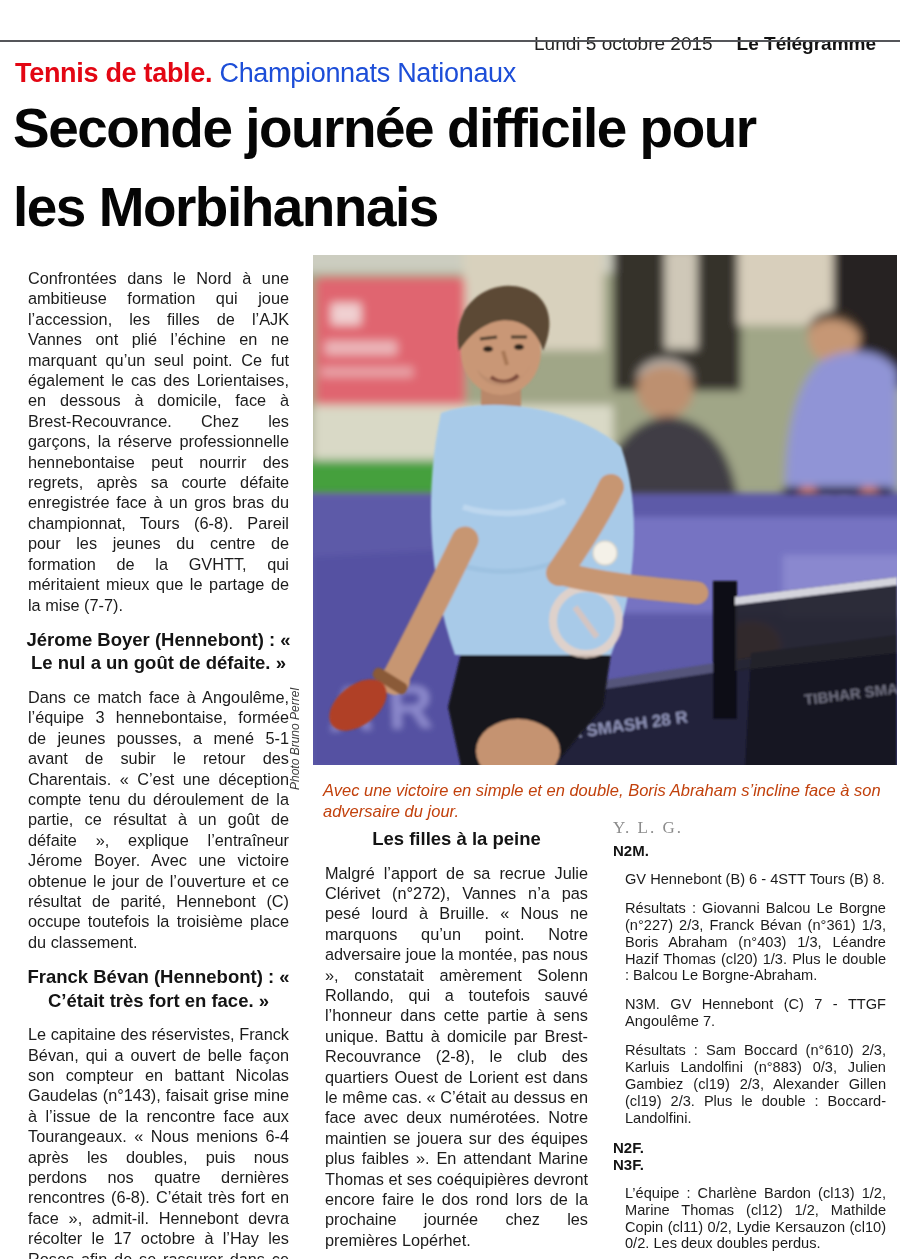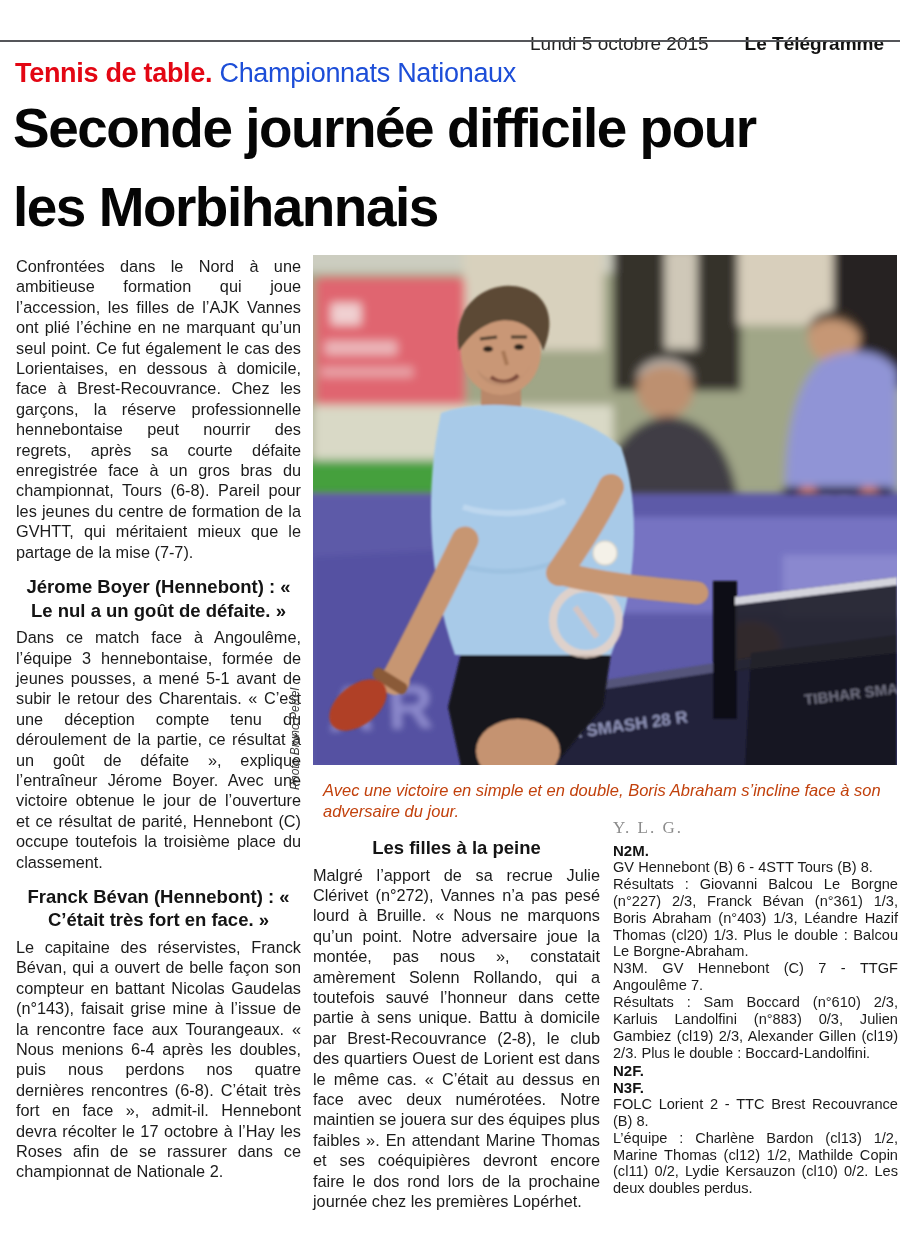--- a/index.html
+++ b/index.html
@@ -1,36 +1,36 @@
 <!DOCTYPE html>
 <html lang="fr"><head>
 <meta charset="utf-8">
 <style>
   html,body{margin:0;padding:0;background:#ffffff;}
   .page{position:relative;width:900px;height:1259px;background:#ffffff;overflow:hidden;
         font-family:"Liberation Sans","DejaVu Sans",sans-serif;color:#1b1b1b;}
   
-  .masthead{position:absolute;top:9px;right:16px;font-size:19px;display:flex;gap:36px;align-items:baseline;color:#1f1f1f;}
+  .masthead{position:absolute;top:9px;right:24px;font-size:19px;display:flex;gap:24px;align-items:baseline;color:#1f1f1f;}
   .masthead .paper{font-weight:700;color:#111;margin-top:24px;}
   .rule{position:absolute;top:40px;left:0;width:900px;height:2px;background:#55565a;}
   
   .kicker{position:absolute;top:58px;left:15px;font-size:27px;letter-spacing:-0.3px;}
   .kicker-section{font-weight:700;}
   .kicker-sub{font-weight:400;color:#1d4ed8;}
   .headline{position:absolute;top:88px;left:13px;width:800px;margin:0;
             font-size:56px;line-height:79px;font-weight:700;letter-spacing:-1.5px;color:#050505;
             transform:scaleX(0.98);transform-origin:left top;}
   
   .col{position:absolute;text-align:justify;}
-  .col p{margin:0;}
+  .col p{margin:12px;}
   .col1{left:16px;top:256px;width:285px;font-size:16.3px;line-height:20.4px;}
   .col2{left:313px;top:824px;width:287px;font-size:16.3px;line-height:20.4px;}
   .subhead{font-family:"Liberation Sans",sans-serif;font-weight:700;font-size:18.5px;line-height:23.5px;
            margin:13px 0 5px 0;text-align:center;color:#141414;}
-  .subhead.first-line{margin-top:12px;}
+  .subhead.first-line{margin-top:3px;}
   
   .photo{position:absolute;left:313px;top:255px;width:584px;height:510px;margin:0;overflow:hidden;background:#9fa585;}
   .photo svg{display:block;width:100%;height:100%;}
   .credit{position:absolute;left:288px;top:652px;width:18px;height:138px;
           writing-mode:vertical-rl;transform:rotate(180deg);
           font-size:12px;font-style:italic;color:#3d3d3d;white-space:nowrap;}
   .caption{position:absolute;left:313px;top:770px;width:584px;margin:10px;
            font-size:16.5px;line-height:21px;font-style:italic;color:#c2410c;text-align:left;}
   
   .col3{left:613px;top:820px;width:285px;font-size:14.6px;line-height:16.9px;}
@@ -172,17 +172,16 @@
 
   <section class="col col3">
     <div class="byline">Y. L. G.</div>
     <div class="res-h">N2M.</div>
     <p>GV Hennebont (B) 6 - 4STT Tours (B) 8.</p>
     <p>Résultats : Giovanni Balcou Le Borgne (n°227) 2/3, Franck Bévan (n°361) 1/3, Boris Abraham (n°403) 1/3, Léandre Hazif Thomas (cl20) 1/3. Plus le double : Balcou Le Borgne-Abraham.</p>
     <p>N3M. GV Hennebont (C) 7 - TTGF Angoulême 7.</p>
     <p>Résultats : Sam Boccard (n°610) 2/3, Karluis Landolfini (n°883) 0/3, Julien Gambiez (cl19) 2/3, Alexander Gillen (cl19) 2/3. Plus le double : Boccard-Landolfini.</p>
     <div class="res-h">N2F.</div>
     <div class="res-h">N3F.</div>
-    <p>FOLC Lorient 2 - TTC Brest Recouvrance (B) 8.</p>
     <p>L’équipe : Charlène Bardon (cl13) 1/2, Marine Thomas (cl12) 1/2, Mathilde Copin (cl11) 0/2, Lydie Kersauzon (cl10) 0/2. Les deux doubles perdus.</p>
   </section>
 
 </div>
 
 </body></html>

